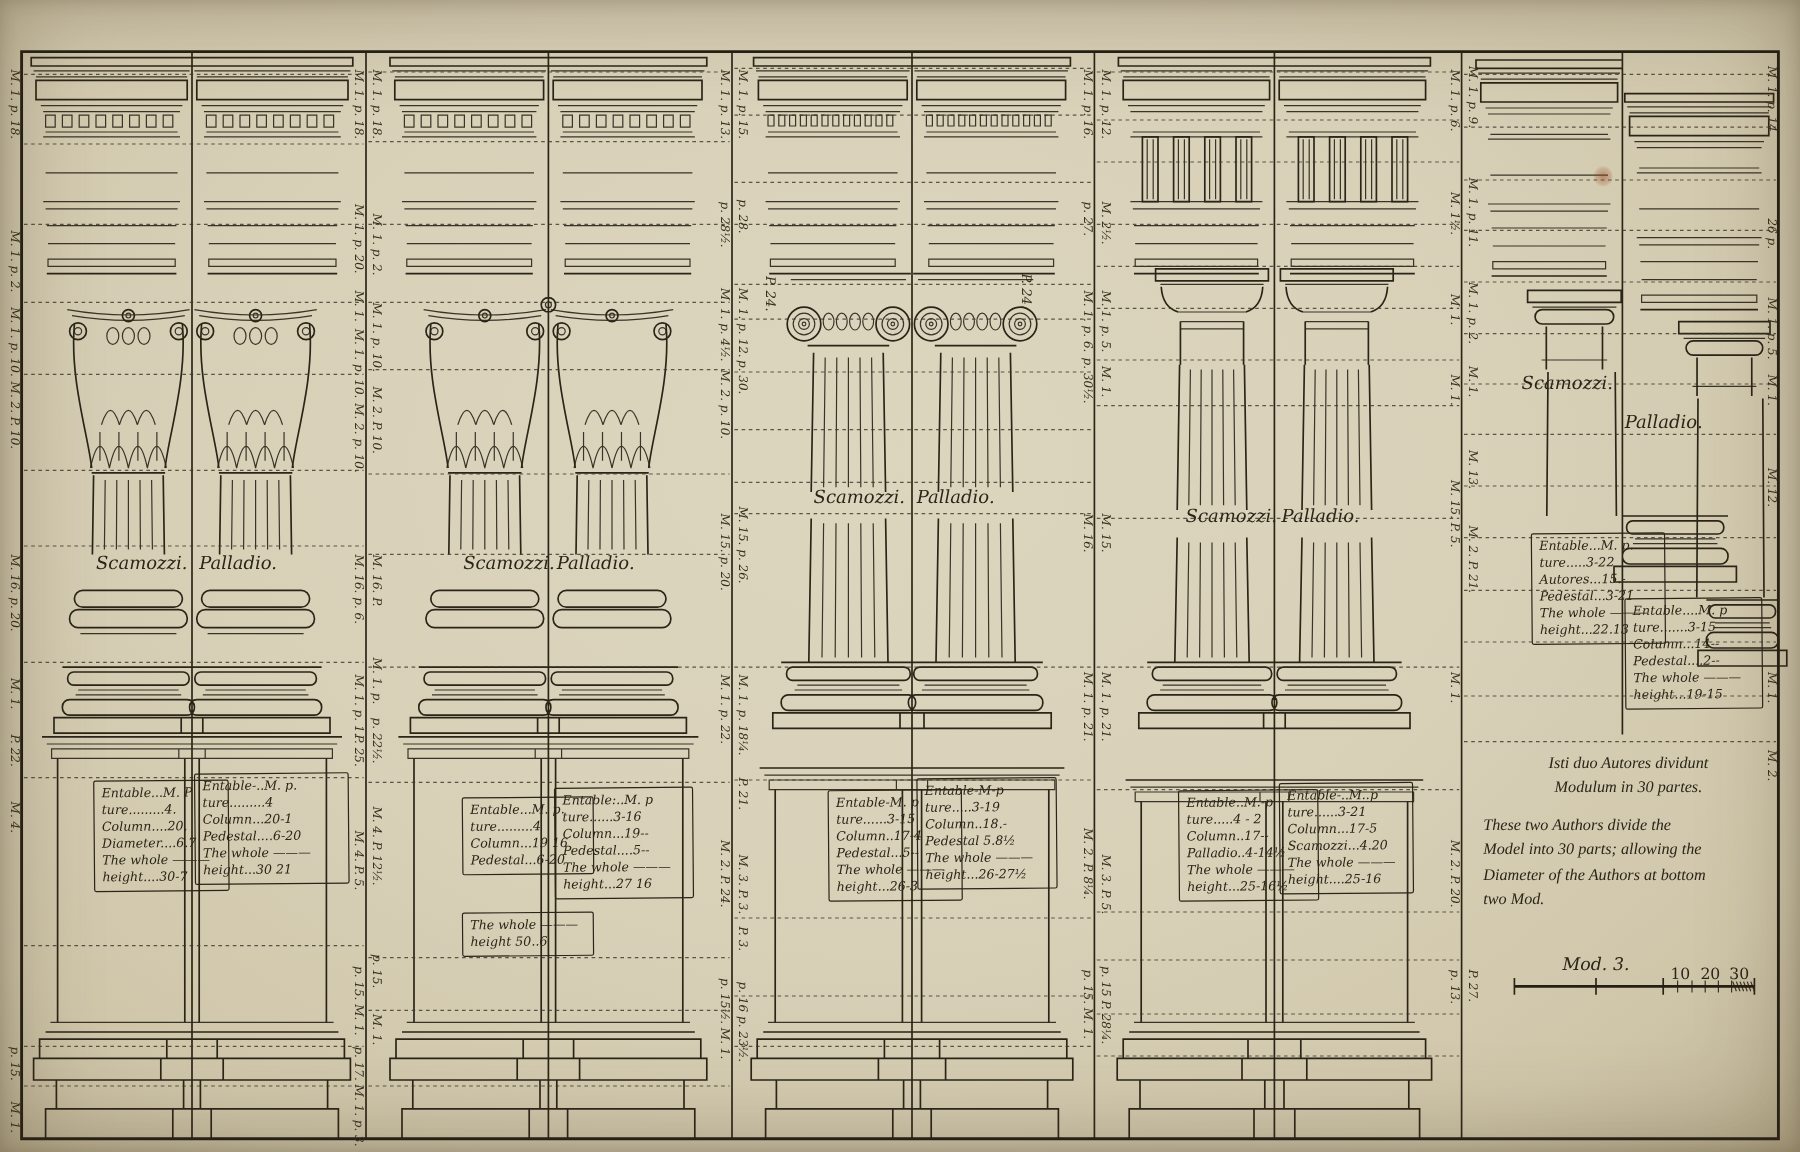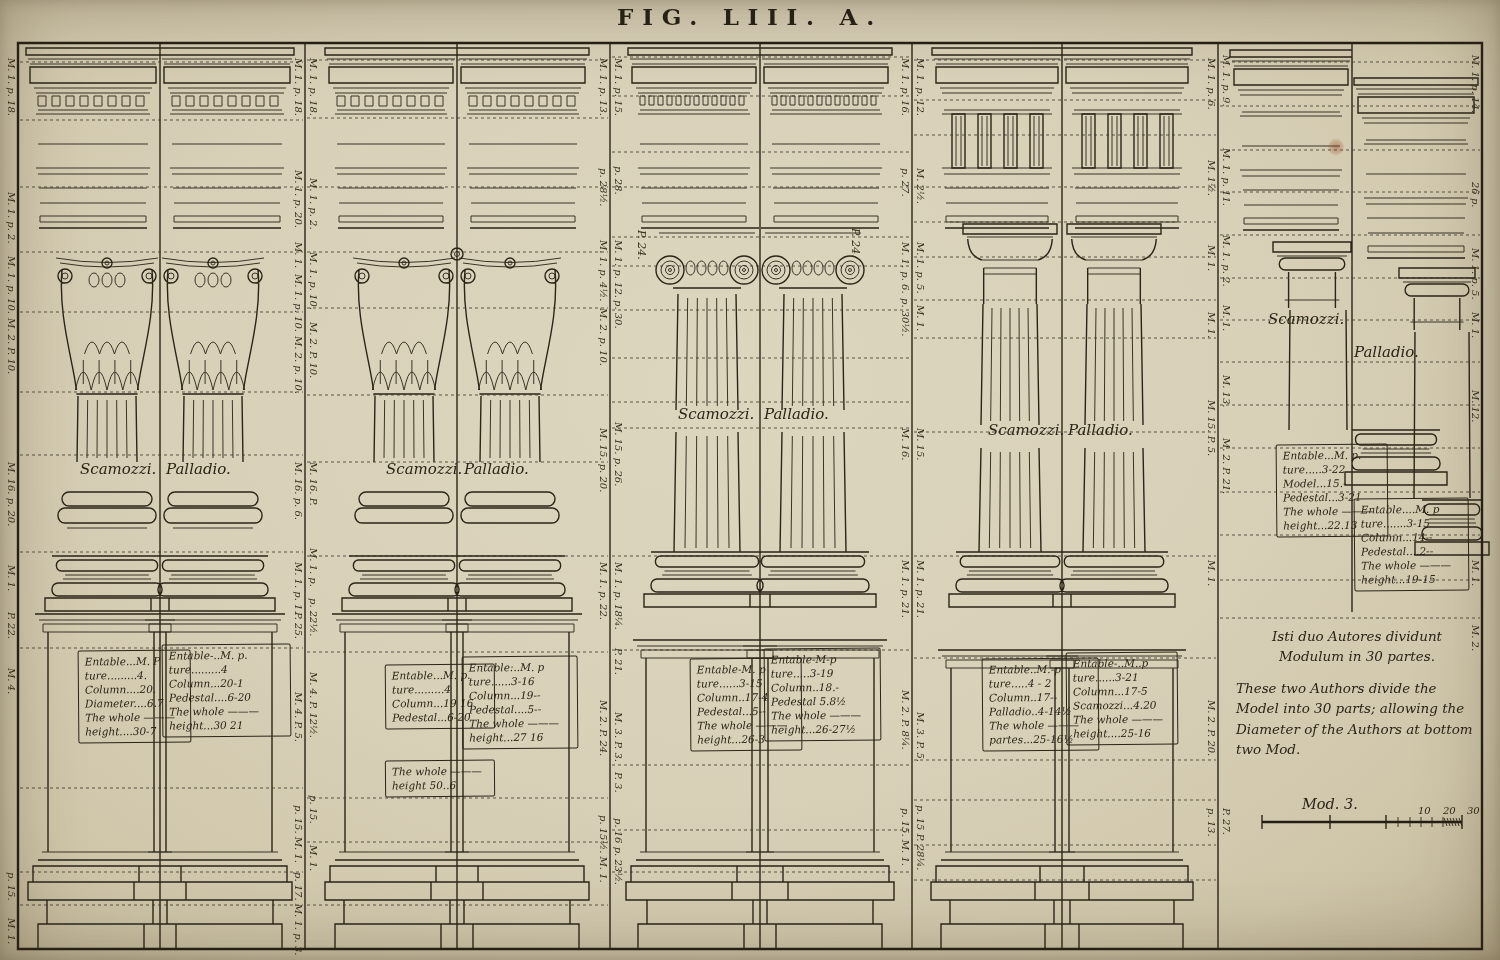--- a/index.html
+++ b/index.html
@@ -10,32 +10,31 @@
     box-shadow:inset 0 0 80px rgba(70,55,30,.38), inset 0 0 14px rgba(60,45,25,.22);}
   .title{position:absolute;top:3px;left:0;right:0;text-align:center;
     font-size:23px;font-weight:bold;letter-spacing:.38em;color:#241f15;}
   svg#art{position:absolute;left:0;top:0;}
   .statbox{position:absolute;border:1.3px solid #2b2518;border-radius:2px;
     padding:3px 5px 4px 6px;font-size:10.5px;line-height:1.34;font-style:italic;
     white-space:nowrap;transform:rotate(-.5deg);}
   .lbl{position:absolute;font-style:italic;font-size:15px;white-space:nowrap;}
   .ann{position:absolute;font-style:italic;font-size:10px;white-space:nowrap;
     transform-origin:0 0;transform:rotate(90deg);color:#362f1f;}
-  .para{position:absolute;font-style:italic;font-size:13.5px;line-height:1.5;white-space:nowrap;}
+  .para{position:absolute;font-style:italic;font-size:13.5px;line-height:1.5;white-space:nowrap;font-family:Liberation Serif, serif;}
   .para.center{text-align:center;}
   .scale-label{position:absolute;font-style:italic;font-size:14.5px;}
-  .tick{position:absolute;font-style:italic;font-size:10px;margin-left:26px;}
+  .tick{position:absolute;font-size:13px;}
   .stain{position:absolute;left:1328px;top:138px;width:16px;height:18px;border-radius:50%;
     background:radial-gradient(circle, rgba(150,62,25,.45) 0%, rgba(150,62,25,.18) 55%, transparent 75%);}
 </style>
 </head>
 <body>
 
 <div id="page">
-  <div class="title">FIG. LIII. A.</div>
   <svg id="art" width="1500" height="960" viewBox="0 0 1500 960">
       <path d="M28 59L158 59M30 64L156 64M34 88L152 88M36 93L150 93M38 96h8v10h-8ZM52 96h8v10h-8ZM66 96h8v10h-8ZM80 96h8v10h-8ZM94 96h8v10h-8ZM108 96h8v10h-8ZM122 96h8v10h-8ZM136 96h8v10h-8ZM38 110L148 110M36 114L150 114M38 144L148 144M36 168L150 168M38 174L148 174M39 188L147 188M40 203L146 203M40 216h106v6h-106ZM56 258Q107 267 158 258M60 263Q107 271 154 263M105 263a2 2 0 1 0 4 0a2 2 0 1 0 -4 0M62 276a3 3 0 1 0 6 0a3 3 0 1 0 -6 0M146 276a3 3 0 1 0 6 0a3 3 0 1 0 -6 0M89 280a5 7 0 1 0 10 0a5 7 0 1 0 -10 0M102 280a5 7 0 1 0 10 0a5 7 0 1 0 -10 0M115 280a5 7 0 1 0 10 0a5 7 0 1 0 -10 0M75.38 390Q83.285 354 91.19 390M83.285 360L83.285 384M91.19 390Q99.095 354 107 390M99.095 360L99.095 384M107 390Q114.905 354 122.81 390M114.905 360L114.905 384M122.81 390Q130.715 354 138.62 390M130.715 360L130.715 384M84.56 354Q92.04 330 99.52000000000001 354M99.52000000000001 354Q107.00000000000001 330 114.48 354M114.48 354Q121.96000000000001 330 129.44 354M87.66666666666667 400L87 458M97.33333333333333 400L97 458M107 400L107 458M116.66666666666666 400L117 458M126.33333333333334 400L127 458M67 528L147 528M65.2 575L148.8 575M63 579L151 579M39 620L175 620M43 624h128v8h-128ZM42 852L172 852M162 59L292 59M164 64L290 64M168 88L286 88M170 93L284 93M172 96h8v10h-8ZM186 96h8v10h-8ZM200 96h8v10h-8ZM214 96h8v10h-8ZM228 96h8v10h-8ZM242 96h8v10h-8ZM256 96h8v10h-8ZM270 96h8v10h-8ZM172 110L282 110M170 114L284 114M172 144L282 144M170 168L284 168M172 174L282 174M173 188L281 188M174 203L280 203M174 216h106v6h-106ZM162 258Q213 267 264 258M166 263Q213 271 260 263M211 263a2 2 0 1 0 4 0a2 2 0 1 0 -4 0M168 276a3 3 0 1 0 6 0a3 3 0 1 0 -6 0M252 276a3 3 0 1 0 6 0a3 3 0 1 0 -6 0M195 280a5 7 0 1 0 10 0a5 7 0 1 0 -10 0M208 280a5 7 0 1 0 10 0a5 7 0 1 0 -10 0M221 280a5 7 0 1 0 10 0a5 7 0 1 0 -10 0M181.38 390Q189.285 354 197.19 390M189.285 360L189.285 384M197.19 390Q205.095 354 213 390M205.095 360L205.095 384M213 390Q220.905 354 228.81 390M220.905 360L220.905 384M228.81 390Q236.715 354 244.62 390M236.715 360L236.715 384M190.56 354Q198.04 330 205.52 354M205.52 354Q213 330 220.48000000000002 354M220.48000000000002 354Q227.96 330 235.44 354M193.66666666666666 400L193 458M203.33333333333334 400L203 458M213 400L213 458M222.66666666666666 400L223 458M232.33333333333334 400L233 458M173 528L253 528M171.2 575L254.8 575M169 579L257 579M145 620L281 620M149 624h128v8h-128ZM148 852L278 852M327 59L455 59M329 64L453 64M333 88L449 88M335 93L447 93M337 96h8v10h-8ZM351 96h8v10h-8ZM365 96h8v10h-8ZM379 96h8v10h-8ZM393 96h8v10h-8ZM407 96h8v10h-8ZM421 96h8v10h-8ZM435 96h8v10h-8ZM337 110L445 110M335 114L447 114M337 144L445 144M335 168L447 168M337 174L445 174M338 188L444 188M339 203L443 203M339 216h104v6h-104ZM353 258Q404 267 455 258M357 263Q404 271 451 263M402 263a2 2 0 1 0 4 0a2 2 0 1 0 -4 0M359 276a3 3 0 1 0 6 0a3 3 0 1 0 -6 0M443 276a3 3 0 1 0 6 0a3 3 0 1 0 -6 0M372.38 390Q380.28499999999997 354 388.19 390M380.28499999999997 360L380.28499999999997 384M388.19 390Q396.09499999999997 354 404 390M396.09499999999997 360L396.09499999999997 384M404 390Q411.905 354 419.81 390M411.905 360L411.905 384M419.81 390Q427.715 354 435.62 390M427.715 360L427.715 384M381.56 354Q389.04 330 396.52 354M396.52 354Q404 330 411.48 354M411.48 354Q418.96000000000004 330 426.44 354M384.6666666666667 400L384 458M394.3333333333333 400L394 458M404 400L404 458M413.6666666666667 400L414 458M423.3333333333333 400L424 458M362.2 575L445.8 575M360 579L448 579M336 620L472 620M340 624h128v8h-128ZM339 852L469 852M459 59L587 59M461 64L585 64M465 88L581 88M467 93L579 93M469 96h8v10h-8ZM483 96h8v10h-8ZM497 96h8v10h-8ZM511 96h8v10h-8ZM525 96h8v10h-8ZM539 96h8v10h-8ZM553 96h8v10h-8ZM567 96h8v10h-8ZM469 110L577 110M467 114L579 114M469 144L577 144M467 168L579 168M469 174L577 174M470 188L576 188M471 203L575 203M471 216h104v6h-104ZM459 258Q510 267 561 258M463 263Q510 271 557 263M508 263a2 2 0 1 0 4 0a2 2 0 1 0 -4 0M465 276a3 3 0 1 0 6 0a3 3 0 1 0 -6 0M549 276a3 3 0 1 0 6 0a3 3 0 1 0 -6 0M478.38 390Q486.28499999999997 354 494.19 390M486.28499999999997 360L486.28499999999997 384M494.19 390Q502.09499999999997 354 510 390M502.09499999999997 360L502.09499999999997 384M510 390Q517.905 354 525.81 390M517.905 360L517.905 384M525.81 390Q533.7149999999999 354 541.62 390M533.7149999999999 360L533.7149999999999 384M487.56 354Q495.04 330 502.52 354M502.52 354Q510 330 517.48 354M517.48 354Q524.96 330 532.44 354M490.6666666666667 400L490 458M500.3333333333333 400L500 458M510 400L510 458M519.6666666666666 400L520 458M529.3333333333334 400L530 458M468.2 575L551.8 575M466 579L554 579M442 620L578 620M446 624h128v8h-128ZM445 852L575 852M454.5 254a2.5 2.5 0 1 0 5 0a2.5 2.5 0 1 0 -5 0M630 59L758 59M632 64L756 64M636 88L752 88M638 93L750 93M640 96h5v9h-5ZM649 96h5v9h-5ZM658 96h5v9h-5ZM667 96h5v9h-5ZM676 96h5v9h-5ZM685 96h5v9h-5ZM694 96h5v9h-5ZM703 96h5v9h-5ZM712 96h5v9h-5ZM721 96h5v9h-5ZM730 96h5v9h-5ZM739 96h5v9h-5ZM640 110L748 110M638 114L750 114M640 144L748 144M638 168L750 168M640 174L748 174M641 188L747 188M642 203L746 203M642 216h104v6h-104ZM659 233L755 233M661 270a9 9 0 1 0 18 0a9 9 0 1 0 -18 0M665.5 270a4.5 4.5 0 1 0 9 0a4.5 4.5 0 1 0 -9 0M668.5 270a1.5 1.5 0 1 0 3 0a1.5 1.5 0 1 0 -3 0M735 270a9 9 0 1 0 18 0a9 9 0 1 0 -18 0M739.5 270a4.5 4.5 0 1 0 9 0a4.5 4.5 0 1 0 -9 0M742.5 270a1.5 1.5 0 1 0 3 0a1.5 1.5 0 1 0 -3 0M686 268a4.5 7 0 1 0 9 0a4.5 7 0 1 0 -9 0M697 268a4.5 7 0 1 0 9 0a4.5 7 0 1 0 -9 0M708 268a4.5 7 0 1 0 9 0a4.5 7 0 1 0 -9 0M719 268a4.5 7 0 1 0 9 0a4.5 7 0 1 0 -9 0M687.6666666666666 298L686.3333333333334 406M697.3333333333334 298L696.6666666666666 406M707 298L707 406M716.6666666666666 298L717.3333333333334 406M726.3333333333334 298L727.6666666666666 406M686.3333333333334 436L685 548M696.6666666666666 436L696 548M707 436L707 548M717.3333333333334 436L718 548M727.6666666666666 436L729 548M664.44 571L749.56 571M662.2 575L751.8 575M637 646L777 646M641 650h132v8h-132ZM640 852L774 852M762 59L890 59M764 64L888 64M768 88L884 88M770 93L882 93M772 96h5v9h-5ZM781 96h5v9h-5ZM790 96h5v9h-5ZM799 96h5v9h-5ZM808 96h5v9h-5ZM817 96h5v9h-5ZM826 96h5v9h-5ZM835 96h5v9h-5ZM844 96h5v9h-5ZM853 96h5v9h-5ZM862 96h5v9h-5ZM871 96h5v9h-5ZM772 110L880 110M770 114L882 114M772 144L880 144M770 168L882 168M772 174L880 174M773 188L879 188M774 203L878 203M774 216h104v6h-104ZM765 233L861 233M767 270a9 9 0 1 0 18 0a9 9 0 1 0 -18 0M771.5 270a4.5 4.5 0 1 0 9 0a4.5 4.5 0 1 0 -9 0M774.5 270a1.5 1.5 0 1 0 3 0a1.5 1.5 0 1 0 -3 0M841 270a9 9 0 1 0 18 0a9 9 0 1 0 -18 0M845.5 270a4.5 4.5 0 1 0 9 0a4.5 4.5 0 1 0 -9 0M848.5 270a1.5 1.5 0 1 0 3 0a1.5 1.5 0 1 0 -3 0M792 268a4.5 7 0 1 0 9 0a4.5 7 0 1 0 -9 0M803 268a4.5 7 0 1 0 9 0a4.5 7 0 1 0 -9 0M814 268a4.5 7 0 1 0 9 0a4.5 7 0 1 0 -9 0M825 268a4.5 7 0 1 0 9 0a4.5 7 0 1 0 -9 0M793.6666666666666 298L792.3333333333334 406M803.3333333333334 298L802.6666666666666 406M813 298L813 406M822.6666666666666 298L823.3333333333334 406M832.3333333333334 298L833.6666666666666 406M792.3333333333334 436L791 548M802.6666666666666 436L802 548M813 436L813 548M823.3333333333334 436L824 548M833.6666666666666 436L835 548M770.44 571L855.56 571M768.2 575L857.8 575M743 646L883 646M747 650h132v8h-132ZM746 852L880 852M934 59L1060 59M936 64L1058 64M940 88L1054 88M942 93L1052 93M944 110L1050 110M942 114L1052 114M1034 116L1034 166M1039 116L1039 166M1008 116L1008 166M1013 116L1013 166M982 116L982 166M987 116L987 166M956 116L956 166M961 116L961 166M942 168L1052 168M944 174L1050 174M945 188L1049 188M946 203L1048 203M946 216h102v6h-102ZM967 237L1053 237M981.8 260L1038.2 260M983.68 268L1036.32 268M983.68 274L1036.32 274M992 308L990.6666666666666 421M1001 308L1000.3333333333334 421M1010 308L1010 421M1019 308L1019.6666666666666 421M1028 308L1029.3333333333333 421M990.6666666666666 452L989.3333333333334 548M1000.3333333333334 452L999.6666666666666 548M1010 452L1010 548M1019.6666666666666 452L1020.3333333333334 548M1029.3333333333333 452L1030.6666666666667 548M968.96 571L1051.04 571M966.8 575L1053.2 575M942 656L1078 656M946 660h128v8h-128ZM945 852L1075 852M1064 59L1190 59M1066 64L1188 64M1070 88L1184 88M1072 93L1182 93M1074 110L1180 110M1072 114L1182 114M1086 116L1086 166M1091 116L1091 166M1112 116L1112 166M1117 116L1117 166M1138 116L1138 166M1143 116L1143 166M1164 116L1164 166M1169 116L1169 166M1072 168L1182 168M1074 174L1180 174M1075 188L1179 188M1076 203L1178 203M1076 216h102v6h-102ZM1071 237L1157 237M1085.8 260L1142.2 260M1087.68 268L1140.32 268M1087.68 274L1140.32 274M1096 308L1094.6666666666667 421M1105 308L1104.3333333333333 421M1114 308L1114 421M1123 308L1123.6666666666667 421M1132 308L1133.3333333333333 421M1094.6666666666667 452L1093.3333333333333 548M1104.3333333333333 452L1103.6666666666667 548M1114 452L1114 548M1123.6666666666667 452L1124.3333333333333 548M1133.3333333333333 452L1134.6666666666667 548M1072.96 571L1155.04 571M1070.8 575L1157.2 575M1046 656L1182 656M1050 660h128v8h-128ZM1049 852L1179 852M1232 61L1350 61M1234 66L1348 66M1238 90L1344 90M1240 95L1342 95M1242 112L1340 112M1240 116L1342 116M1242 146L1340 146M1240 170L1342 170M1242 176L1340 176M1243 190L1339 190M1244 205L1338 205M1244 218h94v6h-94ZM1277 256L1347 256M1284.7 300L1339.3 300M1362.56 449L1429.44 449M1360.8 453L1431.2 453M1356 89L1476 89M1358 94L1474 94M1362 118L1470 118M1364 123L1468 123M1366 140L1466 140M1364 144L1468 144M1366 174L1466 174M1364 198L1468 198M1366 204L1466 204M1367 218L1465 218M1368 233L1464 233M1368 246h96v6h-96ZM1403 282L1471 282M1410.4 322L1463.6 322M1429.2 519L1474.8 519M1428 523L1476 523M1398 817L1398 827M1410 817L1410 827M1421 817L1421 827M1432 817L1432 827M1443 817L1443 827M1444 818L1447 826M1447 818L1450 826M1450 818L1453 826M1453 818L1456 826M1456 818L1459 826M1459 818L1462 826" fill="none" stroke="#3a3428" stroke-width="1"></path>
       <path d="M26 48h134v7h-134ZM30 67h126v16h-126ZM39 228L147 228M102 263a5 5 0 1 0 10 0a5 5 0 1 0 -10 0M58 276a7 7 0 1 0 14 0a7 7 0 1 0 -14 0M142 276a7 7 0 1 0 14 0a7 7 0 1 0 -14 0M62 270C58 316 73.34 362 76.4 390M152 270C156 316 140.66 362 137.6 390M76.4 394L137.6 394M78 396L77 462M136 396L137 462M69 492h76a7 7 0 0 1 7 7v0a7 7 0 0 1 -7 7h-76a7 7 0 0 1 -7 -7v0a7 7 0 0 1 7 -7ZM65 508h84a7 7 0 0 1 7 7v1a7 7 0 0 1 -7 7h-84a7 7 0 0 1 -7 -7v-1a7 7 0 0 1 7 -7ZM52 556L162 556M61.4 560h91.2a5 5 0 0 1 5 5v1a5 5 0 0 1 -5 5h-91.2a5 5 0 0 1 -5 -5v-1a5 5 0 0 1 5 -5ZM58 583h98a6 6 0 0 1 6 6v1a6 6 0 0 1 -6 6h-98a6 6 0 0 1 -6 -6v-1a6 6 0 0 1 6 -6ZM45 598h124v13h-124ZM35 614L179 614M48 632L48 852M166 632L166 852M38 860L176 860M33 866h148v16h-148ZM28 882h158v18h-158ZM47 900h120v24h-120ZM38 924h138v25h-138ZM160 48h134v7h-134ZM164 67h126v16h-126ZM173 228L281 228M208 263a5 5 0 1 0 10 0a5 5 0 1 0 -10 0M164 276a7 7 0 1 0 14 0a7 7 0 1 0 -14 0M248 276a7 7 0 1 0 14 0a7 7 0 1 0 -14 0M168 270C164 316 179.34 362 182.4 390M258 270C262 316 246.66 362 243.6 390M182.4 394L243.6 394M184 396L183 462M242 396L243 462M175 492h76a7 7 0 0 1 7 7v0a7 7 0 0 1 -7 7h-76a7 7 0 0 1 -7 -7v0a7 7 0 0 1 7 -7ZM171 508h84a7 7 0 0 1 7 7v1a7 7 0 0 1 -7 7h-84a7 7 0 0 1 -7 -7v-1a7 7 0 0 1 7 -7ZM158 556L268 556M167.4 560h91.2a5 5 0 0 1 5 5v1a5 5 0 0 1 -5 5h-91.2a5 5 0 0 1 -5 -5v-1a5 5 0 0 1 5 -5ZM164 583h98a6 6 0 0 1 6 6v1a6 6 0 0 1 -6 6h-98a6 6 0 0 1 -6 -6v-1a6 6 0 0 1 6 -6ZM151 598h124v13h-124ZM141 614L285 614M154 632L154 852M272 632L272 852M144 860L282 860M139 866h148v16h-148ZM134 882h158v18h-158ZM153 900h120v24h-120ZM144 924h138v25h-138ZM325 48h132v7h-132ZM329 67h124v16h-124ZM338 228L444 228M399 263a5 5 0 1 0 10 0a5 5 0 1 0 -10 0M355 276a7 7 0 1 0 14 0a7 7 0 1 0 -14 0M439 276a7 7 0 1 0 14 0a7 7 0 1 0 -14 0M359 270C355 316 370.34 362 373.4 390M449 270C453 316 437.66 362 434.6 390M373.4 394L434.6 394M375 396L374 462M433 396L434 462M366 492h76a7 7 0 0 1 7 7v0a7 7 0 0 1 -7 7h-76a7 7 0 0 1 -7 -7v0a7 7 0 0 1 7 -7ZM362 508h84a7 7 0 0 1 7 7v1a7 7 0 0 1 -7 7h-84a7 7 0 0 1 -7 -7v-1a7 7 0 0 1 7 -7ZM349 556L459 556M358.4 560h91.2a5 5 0 0 1 5 5v1a5 5 0 0 1 -5 5h-91.2a5 5 0 0 1 -5 -5v-1a5 5 0 0 1 5 -5ZM355 583h98a6 6 0 0 1 6 6v1a6 6 0 0 1 -6 6h-98a6 6 0 0 1 -6 -6v-1a6 6 0 0 1 6 -6ZM342 598h124v13h-124ZM332 614L476 614M345 632L345 852M463 632L463 852M335 860L473 860M330 866h148v16h-148ZM325 882h158v18h-158ZM344 900h120v24h-120ZM335 924h138v25h-138ZM457 48h132v7h-132ZM461 67h124v16h-124ZM470 228L576 228M505 263a5 5 0 1 0 10 0a5 5 0 1 0 -10 0M461 276a7 7 0 1 0 14 0a7 7 0 1 0 -14 0M545 276a7 7 0 1 0 14 0a7 7 0 1 0 -14 0M465 270C461 316 476.34 362 479.4 390M555 270C559 316 543.66 362 540.6 390M479.4 394L540.6 394M481 396L480 462M539 396L540 462M472 492h76a7 7 0 0 1 7 7v0a7 7 0 0 1 -7 7h-76a7 7 0 0 1 -7 -7v0a7 7 0 0 1 7 -7ZM468 508h84a7 7 0 0 1 7 7v1a7 7 0 0 1 -7 7h-84a7 7 0 0 1 -7 -7v-1a7 7 0 0 1 7 -7ZM455 556L565 556M464.4 560h91.2a5 5 0 0 1 5 5v1a5 5 0 0 1 -5 5h-91.2a5 5 0 0 1 -5 -5v-1a5 5 0 0 1 5 -5ZM461 583h98a6 6 0 0 1 6 6v1a6 6 0 0 1 -6 6h-98a6 6 0 0 1 -6 -6v-1a6 6 0 0 1 6 -6ZM448 598h124v13h-124ZM438 614L582 614M451 632L451 852M569 632L569 852M441 860L579 860M436 866h148v16h-148ZM431 882h158v18h-158ZM450 900h120v24h-120ZM441 924h138v25h-138ZM451 254a6 6 0 1 0 12 0a6 6 0 1 0 -12 0M628 48h132v7h-132ZM632 67h124v16h-124ZM641 228L747 228M655 228L759 228M656 270a14 14 0 1 0 28 0a14 14 0 1 0 -28 0M730 270a14 14 0 1 0 28 0a14 14 0 1 0 -28 0M673 288L741 288M678 294L676 410M736 294L738 410M676 432L674 552M738 432L740 552M651 552L763 552M660.48 556h93.04a5 5 0 0 1 5 5v1a5 5 0 0 1 -5 5h-93.04a5 5 0 0 1 -5 -5v-1a5 5 0 0 1 5 -5ZM657 579h100a6 6 0 0 1 6 6v1a6 6 0 0 1 -6 6h-100a6 6 0 0 1 -6 -6v-1a6 6 0 0 1 6 -6ZM644 594h126v13h-126ZM633 640L781 640M646 658L646 852M768 658L768 852M636 860L778 860M631 866h152v16h-152ZM626 882h162v18h-162ZM647 900h120v24h-120ZM638 924h138v25h-138ZM760 48h132v7h-132ZM764 67h124v16h-124ZM773 228L879 228M761 228L865 228M762 270a14 14 0 1 0 28 0a14 14 0 1 0 -28 0M836 270a14 14 0 1 0 28 0a14 14 0 1 0 -28 0M779 288L847 288M784 294L782 410M842 294L844 410M782 432L780 552M844 432L846 552M757 552L869 552M766.48 556h93.04a5 5 0 0 1 5 5v1a5 5 0 0 1 -5 5h-93.04a5 5 0 0 1 -5 -5v-1a5 5 0 0 1 5 -5ZM763 579h100a6 6 0 0 1 6 6v1a6 6 0 0 1 -6 6h-100a6 6 0 0 1 -6 -6v-1a6 6 0 0 1 6 -6ZM750 594h126v13h-126ZM739 640L887 640M752 658L752 852M874 658L874 852M742 860L884 860M737 866h152v16h-152ZM732 882h162v18h-162ZM753 900h120v24h-120ZM744 924h138v25h-138ZM932 48h130v7h-130ZM936 67h122v16h-122ZM1030 114h13v54h-13ZM1004 114h13v54h-13ZM978 114h13v54h-13ZM952 114h13v54h-13ZM945 228L1049 228M963 224h94v10h-94ZM967.7 239Q968.64 256 981.8 260M1052.3 239Q1051.36 256 1038.2 260M983.68 268L983.68 304M1036.32 268L1036.32 304M983 304L981 425M1037 304L1039 425M981 448L979 552M1039 448L1041 552M956 552L1064 552M965.32 556h89.36a5 5 0 0 1 5 5v1a5 5 0 0 1 -5 5h-89.36a5 5 0 0 1 -5 -5v-1a5 5 0 0 1 5 -5ZM962 579h96a6 6 0 0 1 6 6v1a6 6 0 0 1 -6 6h-96a6 6 0 0 1 -6 -6v-1a6 6 0 0 1 6 -6ZM949 594h122v13h-122ZM938 650L1082 650M951 668L951 852M1069 668L1069 852M941 860L1079 860M936 866h148v16h-148ZM931 882h158v18h-158ZM950 900h120v24h-120ZM941 924h138v25h-138ZM1062 48h130v7h-130ZM1066 67h122v16h-122ZM1082 114h13v54h-13ZM1108 114h13v54h-13ZM1134 114h13v54h-13ZM1160 114h13v54h-13ZM1075 228L1179 228M1067 224h94v10h-94ZM1071.7 239Q1072.64 256 1085.8 260M1156.3 239Q1155.36 256 1142.2 260M1087.68 268L1087.68 304M1140.32 268L1140.32 304M1087 304L1085 425M1141 304L1143 425M1085 448L1083 552M1143 448L1145 552M1060 552L1168 552M1069.32 556h89.36a5 5 0 0 1 5 5v1a5 5 0 0 1 -5 5h-89.36a5 5 0 0 1 -5 -5v-1a5 5 0 0 1 5 -5ZM1066 579h96a6 6 0 0 1 6 6v1a6 6 0 0 1 -6 6h-96a6 6 0 0 1 -6 -6v-1a6 6 0 0 1 6 -6ZM1053 594h122v13h-122ZM1042 650L1186 650M1055 668L1055 852M1173 668L1173 852M1045 860L1183 860M1040 866h148v16h-148ZM1035 882h158v18h-158ZM1054 900h120v24h-120ZM1045 924h138v25h-138ZM1352 44L1352 612M1230 50h122v7h-122ZM1234 69h114v16h-114ZM1243 230L1339 230M1273 242h78v10h-78ZM1285.24 258h53.519999999999996a6 6 0 0 1 6 6v0a6 6 0 0 1 -6 6h-53.519999999999996a6 6 0 0 1 -6 -6v0a6 6 0 0 1 6 -6ZM1288.6 272L1288.6 308M1335.4 272L1335.4 308M1290 310L1289 430M1346 310L1347 430M1352 430L1440 430M1360.52 434h70.96000000000001a5 5 0 0 1 5 5v1a5 5 0 0 1 -5 5h-70.96000000000001a5 5 0 0 1 -5 -5v-1a5 5 0 0 1 5 -5ZM1358 457h76a6 6 0 0 1 6 6v1a6 6 0 0 1 -6 6h-76a6 6 0 0 1 -6 -6v-1a6 6 0 0 1 6 -6ZM1345 472h102v13h-102ZM1354 78h124v7h-124ZM1358 97h116v16h-116ZM1367 258L1465 258M1399 268h76v10h-76ZM1411.08 284h51.839999999999996a6 6 0 0 1 6 6v0a6 6 0 0 1 -6 6h-51.839999999999996a6 6 0 0 1 -6 -6v0a6 6 0 0 1 6 -6ZM1414.2 298L1414.2 330M1459.8 298L1459.8 330M1415 332L1414 498M1469 332L1470 498M1422 500L1482 500M1429.4 504h45.2a5 5 0 0 1 5 5v1a5 5 0 0 1 -5 5h-45.2a5 5 0 0 1 -5 -5v-1a5 5 0 0 1 5 -5ZM1428 527h48a6 6 0 0 1 6 6v1a6 6 0 0 1 -6 6h-48a6 6 0 0 1 -6 -6v-1a6 6 0 0 1 6 -6ZM1415 542h74v13h-74ZM160 43L160 949M305 43L305 949M457 43L457 949M610 43L610 949M760 43L760 949M912 43L912 949M1062 43L1062 949M1218 43L1218 949M1262 815L1262 829M1330 815L1330 829M1386 815L1386 829M1462 815L1462 829" fill="none" stroke="#2b2518" stroke-width="1.4"></path>
       <path d="M18 43h1464v906h-1464ZM1262 822L1462 822" fill="none" stroke="#241f15" stroke-width="2.4"></path>
       <path d="M20 62L303 62M20 120L303 120M20 187L303 187M20 252L303 252M20 312L303 312M20 392L303 392M20 455L303 455M20 552L303 552M20 648L303 648M20 788L303 788M20 872L303 872M20 905L303 905M307 60L608 60M307 118L608 118M307 187L608 187M307 252L608 252M307 308L608 308M307 395L608 395M307 462L608 462M307 556L608 556M307 652L608 652M307 798L608 798M307 842L608 842M307 905L608 905M612 57L910 57M612 96L910 96M612 152L910 152M612 187L910 187M612 237L910 237M612 266L910 266M612 310L910 310M612 358L910 358M612 402L910 402M612 428L910 428M612 556L910 556M612 650L910 650M612 765L910 765M612 830L910 830M612 872L910 872M914 60L1216 60M914 100L1216 100M914 135L1216 135M914 187L1216 187M914 222L1216 222M914 257L1216 257M914 300L1216 300M914 338L1216 338M914 432L1216 432M914 556L1216 556M914 658L1216 658M914 760L1216 760M914 800L1216 800M914 845L1216 845M914 880L1216 880M1220 62L1480 62M1220 106L1480 106M1220 150L1480 150M1220 192L1480 192M1220 235L1480 235M1220 278L1480 278M1220 320L1480 320M1220 362L1480 362M1220 405L1480 405M1220 448L1480 448M1220 492L1480 492M1220 535L1480 535M1220 580L1480 580M1220 618L1480 618" fill="none" stroke="#3a3428" stroke-width="1" stroke-dasharray="3 3" opacity=".8"></path>
     </svg>
   <div id="overlay">
       <div class="statbox" style="left: 78px; top: 650px; min-width: 100px;">
         <div>Entable...M. P</div>
         <div>ture.........4.</div>
@@ -85,34 +84,34 @@
         <div>Pedestal  5.8½</div>
         <div>The whole ———</div>
         <div>height...26-27½</div>
       </div>
       <div class="statbox" style="left: 982px; top: 658px; min-width: 104px;">
         <div>Entable..M.-p</div>
         <div>ture.....4 - 2</div>
         <div>Column..17--</div>
         <div>Palladio..4-14½</div>
         <div>The whole ———</div>
-        <div>partes...25-16½</div>
+        <div>height...25-16½</div>
       </div>
       <div class="statbox" style="left: 1066px; top: 652px; min-width: 99px;">
         <div>Entable-..M..p</div>
         <div>ture......3-21</div>
         <div>Column...17-5</div>
         <div>Scamozzi...4.20</div>
         <div>The whole ———</div>
         <div>height....25-16</div>
       </div>
       <div class="statbox" style="left: 1276px; top: 444px; min-width: 99px;">
         <div>Entable...M. p.</div>
         <div>ture.....3-22</div>
-        <div>Model...15.-</div>
+        <div>Autores...15.-</div>
         <div>Pedestal...3-21</div>
         <div>The whole ———</div>
         <div>height...22.13</div>
       </div>
       <div class="statbox" style="left: 1354px; top: 498px; min-width: 102px;">
         <div>Entable....M. p</div>
         <div>ture.......3-15</div>
         <div>Column...14--</div>
         <div>Pedestal....2--</div>
         <div>The whole ———</div>

